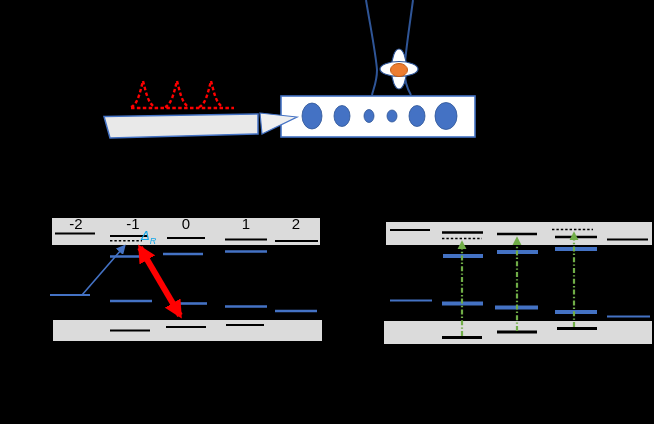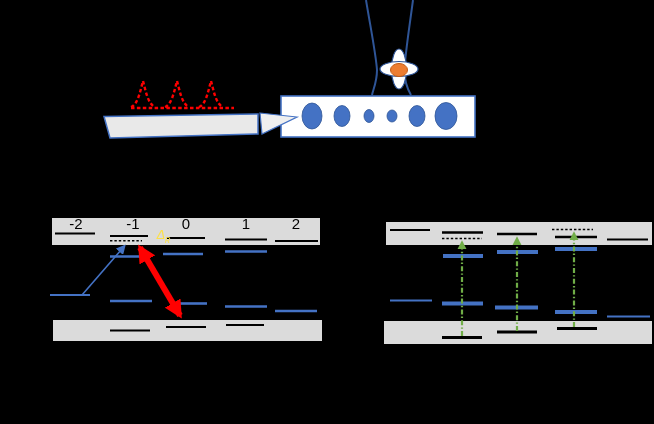--- a/index.html
+++ b/index.html
@@ -1,22 +1,22 @@
 <!DOCTYPE html>
 <html><head>
 <meta charset="utf-8">
 <style>
   html,body{margin:0;padding:0;background:#000;}
   .stage{position:relative;width:654px;height:424px;background:#000;overflow:hidden;
          font-family:"Liberation Sans",sans-serif;}
   .stage svg{position:absolute;left:0;top:0;}
   .mlabel{position:absolute;transform:translateX(-50%);color:#000;
           font:15px "Liberation Sans",sans-serif;line-height:15px;}
-  .detuning{position:absolute;color:#fde047;font-family:Liberation Mono, monospace;
-            font-style:italic;font-size:13px;line-height:13px;margin-left:16px;}
+  .detuning{position:absolute;color:#0ea5e9;font-family:Liberation Sans, sans-serif;
+            font-style:italic;font-size:13px;line-height:13px;}
   .detuning sub{font-size:9px;}
 </style>
 </head>
 <body>
 
 <div class="stage">
   <svg id="main-svg" width="654" height="424" viewBox="0 0 654 424">
     <defs>
       <marker id="head-red" viewBox="0 0 10 10" refX="8" refY="5" markerWidth="3" markerHeight="3" orient="auto-start-reverse">
         <path d="M0,0 L10,5 L0,10 z" fill="#FF0000"></path>

